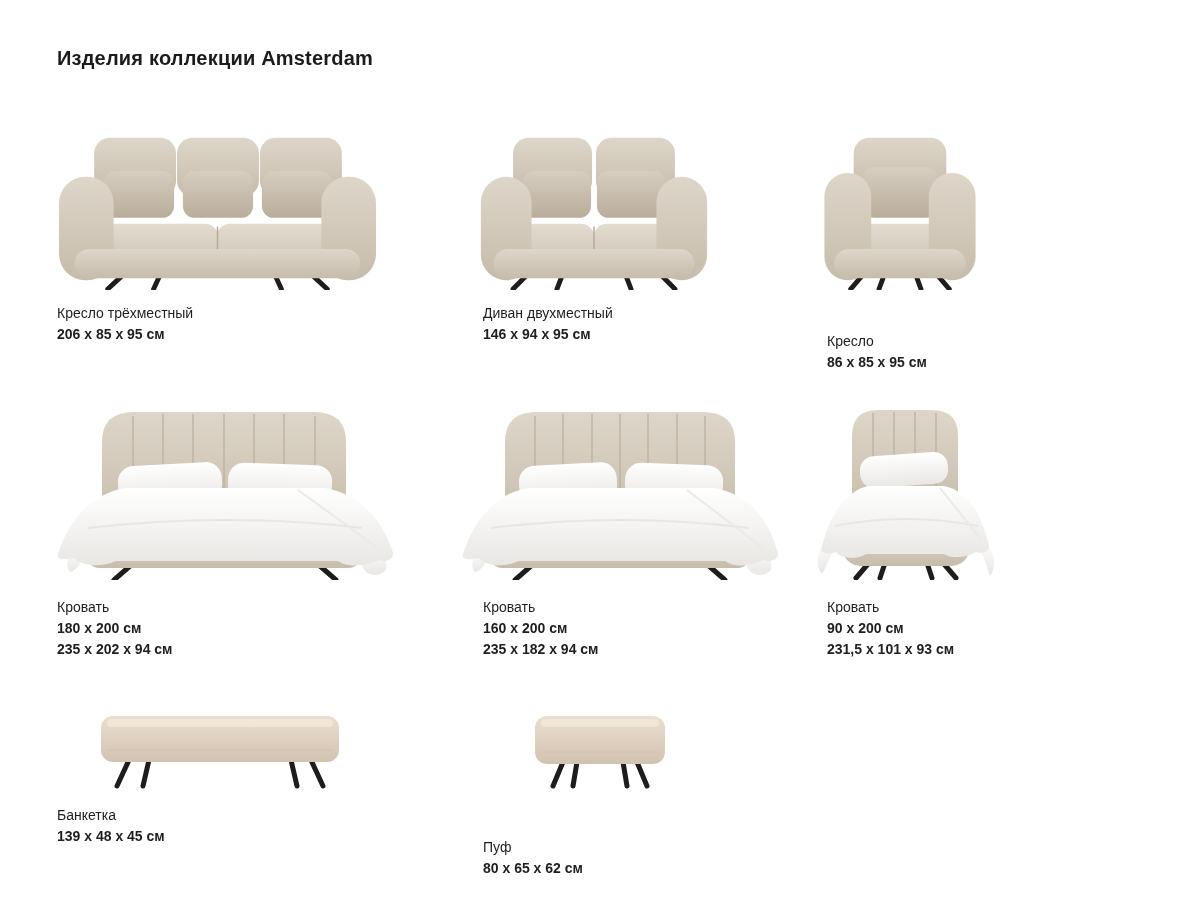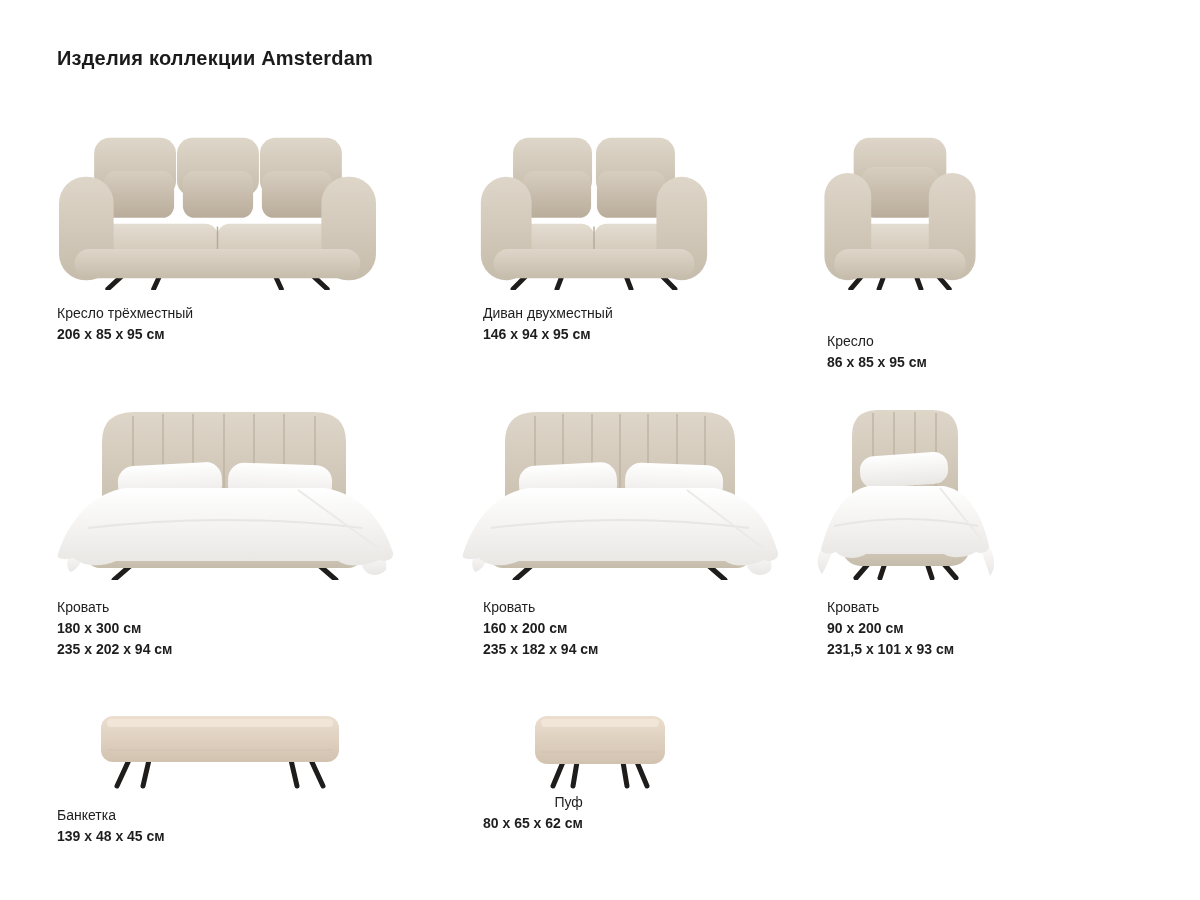--- a/index.html
+++ b/index.html
@@ -31,21 +31,21 @@
   .i8 { left:525px; top:706px; width:150px; height:86px; }
 
   
   .l1 { left:57px;  top:303px; }
   .l2 { left:483px; top:303px; }
   .l3 { left:827px; top:303px;margin-top:28px; }
   .l4 { left:57px;  top:597px; }
   .l5 { left:483px; top:597px; }
   .l6 { left:827px; top:597px; }
   .l7 { left:57px;  top:805px; }
-  .l8 { left:483px; top:792px;text-align:right; }
+  .l8 { left:483px; top:837px; }
 </style>
 </head>
 <body>
 
 <svg width="0" height="0" style="position:absolute" aria-hidden="true">
   <defs>
     <linearGradient id="gF" x1="0" y1="0" x2="0" y2="1">
       <stop offset="0" stop-color="#ded6c9"></stop>
         <stop offset="1" stop-color="#c6bcab"></stop>
     </linearGradient>
@@ -173,21 +173,21 @@
         <rect x="36" y="128" width="280" height="32" rx="16" fill="url(#gF)"></rect>
         <path d="M318 138 C334 142 340 150 338 162 C330 170 318 168 314 158 Z" fill="url(#gSheet)"></path>
         <path d="M30 140 C20 146 16 156 22 164 C30 162 34 152 36 146 Z" fill="url(#gSheet)"></path>
         <path d="M10 146 C22 108 48 84 78 80 L276 80 C306 84 332 106 344 142 C348 150 340 155 331 152 C318 158 300 160 290 153 L68 153 C52 160 34 158 26 150 C17 152 8 152 10 146 Z" fill="url(#gSheet)"></path>
         <path d="M40 120 Q177 104 314 120" stroke="#e8e6e2" stroke-width="2" fill="none"></path>
         <path d="M250 82 L330 140" stroke="#eceae6" stroke-width="2"></path>
       </svg>
     </div>
     <figcaption class="label l4">
       <div class="name">Кровать</div>
-      <div class="dim">180 x 300 см</div>
+      <div class="dim">180 x 200 см</div>
       <div class="dim">235 x 202 x 94 см</div>
     </figcaption>
   </figure>
 
   <figure class="product">
     <div class="img i5">
       <svg viewBox="0 0 330 172">
         <g stroke="#1f1d1b" stroke-width="5" stroke-linecap="round">
           <path d="M76 158 L60 172"></path>
             <path d="M254 158 L270 172"></path>

